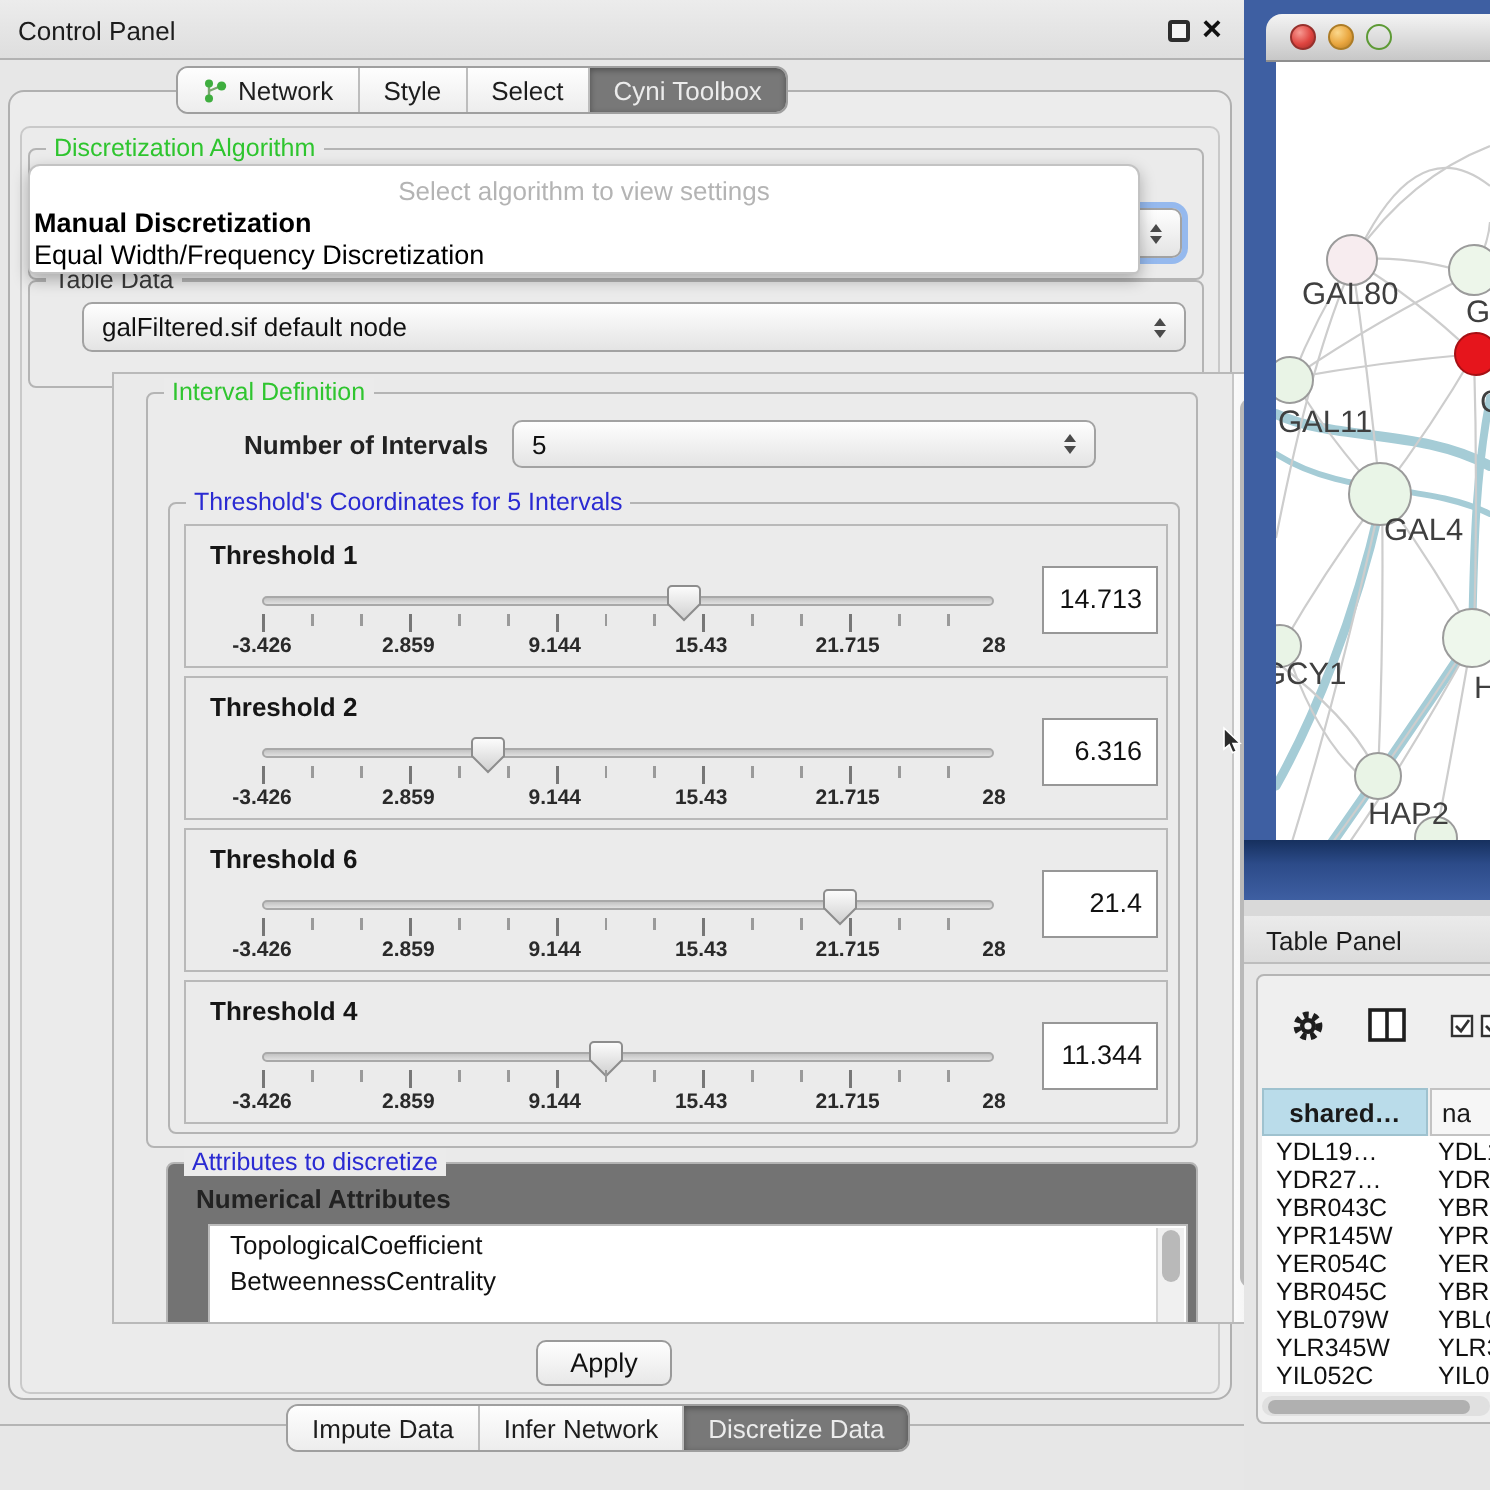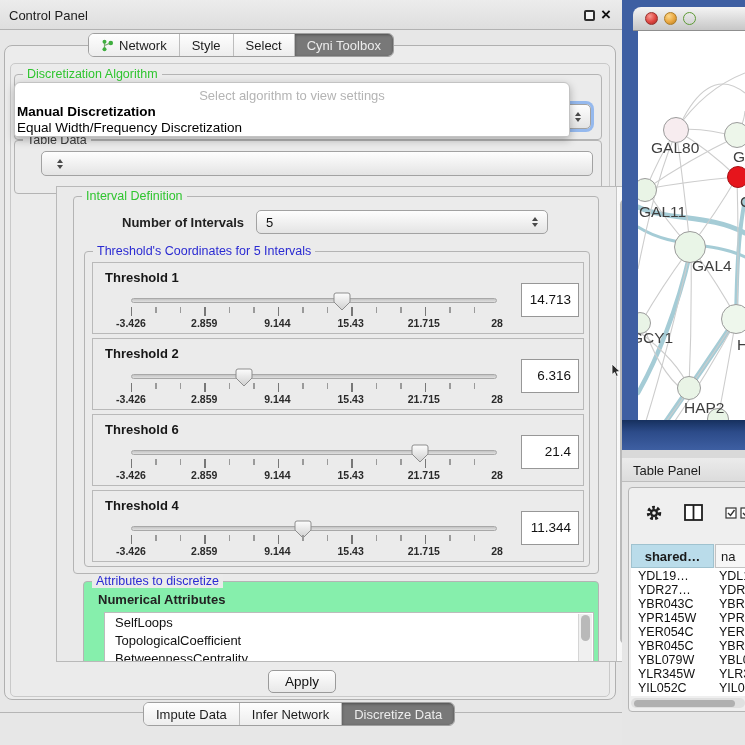--- a/index.html
+++ b/index.html
@@ -148,20 +148,21 @@
 
 <div class="abs popup">
   <div class="prompt">Select algorithm to view settings</div>
   <div class="it1">Manual Discretization</div>
   <div class="it2">Equal Width/Frequency Discretization</div>
 </div>
 
 <div class="group" style="left:14px;top:140px;width:588px;height:54px;">
   <span class="legend lg-dark">Table Data</span>
   <div class="combo" style="left:26px;top:10px;width:552px;height:25px;">
+    <span class="cv">galFiltered.sif default node</span>
     <span class="stepper">
         <span class="tri-up"></span>
         <span class="tri-dn"></span>
       </span>
   </div>
 </div>
 
 <div class="abs scrollpane">
 
   <div class="group" style="left:16px;top:9px;width:526px;height:378px;background:#ebebeb;">
@@ -258,25 +259,24 @@
           <span class="ticklab" style="left:40%">9.144</span>
           <span class="ticklab" style="left:60%">15.43</span>
           <span class="ticklab" style="left:80%">21.715</span>
           <span class="ticklab" style="left:100%">28</span>
         </div>
         <div class="valuebox">11.344</div>
       </div>
     </div>
   </div>
 
-  <div class="group" style="left:26px;top:394px;width:516px;height:88px;background:#86efac;">
+  <div class="group" style="left:26px;top:394px;width:516px;height:88px;background:#737373;">
     <span class="legend lg-blue">Attributes to discretize</span>
     <span class="abs" style="left:14px;top:10px;font-size:13px;font-weight:bold;">Numerical Attributes</span>
     <div class="attrlist" style="left:20px;top:30px;width:490px;height:56px;">
-      <div class="li">SelfLoops</div>
       <div class="li">TopologicalCoefficient</div>
       <div class="li">BetweennessCentrality</div>
       <div class="abs" style="right:1px;top:1px;width:14px;height:54px;background:#f0f0f0;border-left:1px solid #d5d5d5;">
         <div class="abs" style="left:2px;top:1px;width:9px;height:26px;background:#b9b9b9;border-radius:5px;"></div>
       </div>
     </div>
   </div>
 
   <div class="vscroll">
     <div class="vthumb" style="top:12px;height:445px;"></div>

